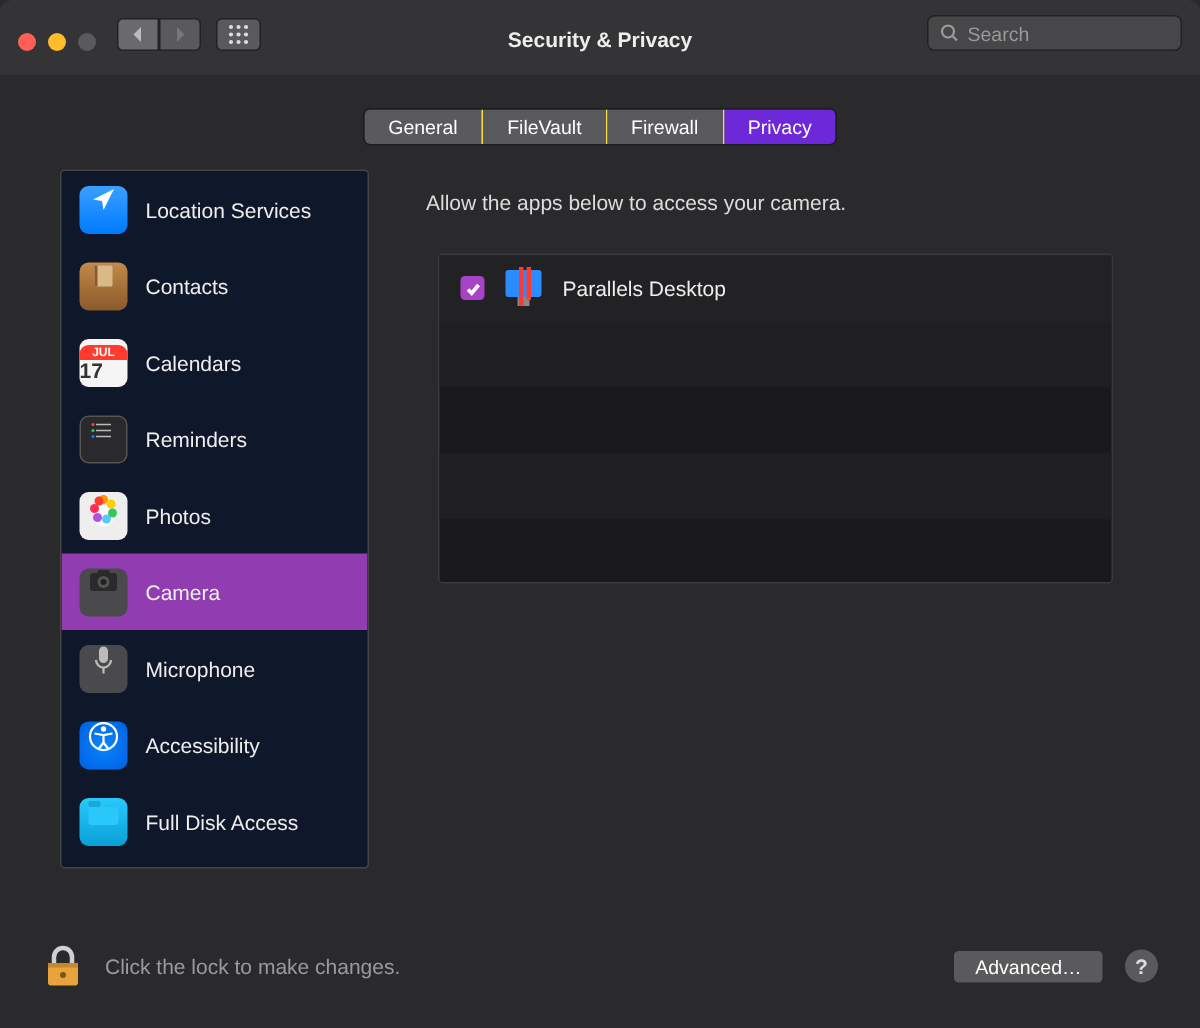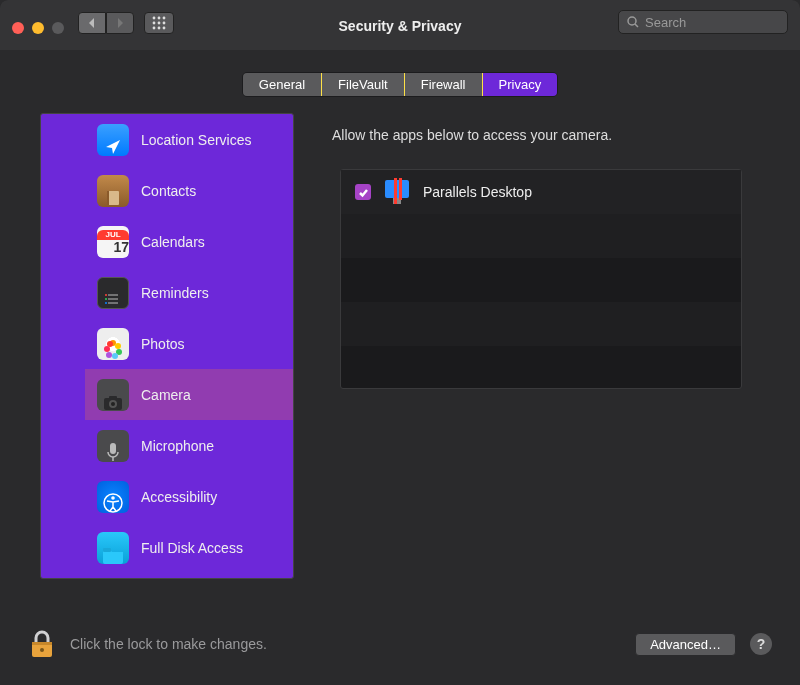--- a/index.html
+++ b/index.html
@@ -55,31 +55,31 @@
   .tab {
     padding: 4px 16px; background: #5a5a5c; color: #fff; font-size: 13px;
     border-right: 1px solid #fde047;
   }
   .tab:last-child { border-right: none; }
   .tab.selected { background: #6d28d9; }
 
   
   .panels { display: flex; gap: 20px; padding: 0 40px; }
   .sidebar {
-    width: 254px; height: 466px; background: #6d28d9; border: 1px solid #444;
-    border-radius: 3px; overflow: hidden; padding-left: 44px;
+    width: 206px; height: 466px; background: #0f172a; border: 1px solid #444;
+    border-radius: 3px; overflow: hidden;
   }
   .side-item {
     display: flex; align-items: center; gap: 12px; height: 51px;
     padding: 0 12px; color: #eee; font-size: 14px;
   }
   .side-item.selected { background: #913cb0; }
   .side-icon {
     width: 32px; height: 32px; border-radius: 6px; display: flex;
-    align-items: flex-end; justify-content: center; flex-shrink: 0;
+    align-items: flex-start; justify-content: center; flex-shrink: 0;
     font-size: 17px;
   }
   .ico-location { background: linear-gradient(#3aa0ff,#007aff); }
   .ico-contacts { background: linear-gradient(#c28a4a,#8a5a2a); }
   .ico-calendar { background: #f5f5f5; color:#333; font-size:10px; font-weight:700; flex-direction:column; line-height:1; }
   .ico-calendar .mon { background:#ff3b30; color:#fff; width:100%; text-align:center; border-radius:6px 6px 0 0; font-size:8px; padding:1px 0;}
   .ico-reminders { background: #2a2a2c; border:1px solid #555; }
   .ico-photos { background: radial-gradient(circle,#fff 30%,#eee 31%); }
   .ico-camera { background: #4a4a4c; }
   .ico-mic { background: #4a4a4c; }

